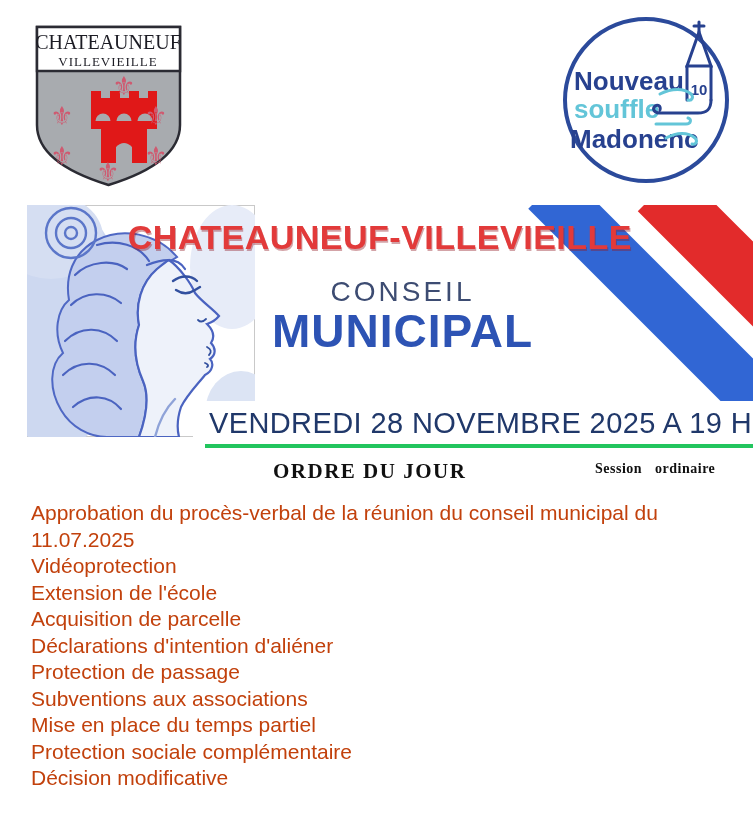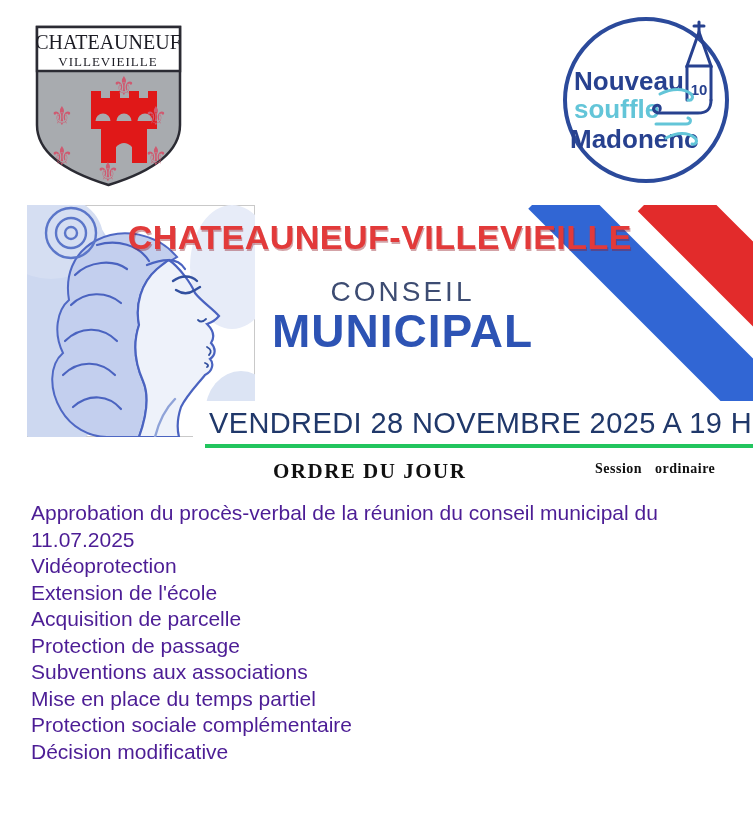--- a/index.html
+++ b/index.html
@@ -20,21 +20,21 @@
       display:flex;align-items:flex-start;justify-content:center;}
   .date-box span{font-size:29px;font-weight:normal;color:#20386a;letter-spacing:.4px;white-space:nowrap;
       padding:6px 4px 4px 4px;border-bottom:4px solid #22c55e;}
 
   
   .ordre{position:absolute;left:256px;top:459px;font-family:"Liberation Serif",serif;
       font-weight:bold;font-size:21px;letter-spacing:1.5px;color:#101010;white-space:nowrap;}
   .session{position:absolute;left:578px;top:461px;font-family:"Liberation Serif",serif;
       font-weight:bold;font-size:14px;letter-spacing:.5px;word-spacing:9px;color:#101010;white-space:nowrap;}
   ul.agenda{position:absolute;left:14px;top:500px;width:716px;margin:0;padding:0;list-style:none;}
-  ul.agenda li{font-size:21px;line-height:26.5px;color:#4c1d95;}
+  ul.agenda li{font-size:21px;line-height:26.5px;color:#c2410c;}
 </style>
 </head>
 <body>
 
 <div class="page">
 
   <svg class="abs" style="left:18px;top:25px;" width="147" height="162" viewBox="0 0 147 162">
     <path d="M2,2 H145 V100 Q145,138 73.5,160 Q2,138 2,100 Z" fill="#a8abaf" stroke="#2b2b33" stroke-width="2.5"></path>
     <rect x="2" y="2" width="143" height="44" fill="#ffffff" stroke="#2b2b33" stroke-width="2.5"></rect>
     <text x="73" y="24" text-anchor="middle" font-family="Liberation Serif, serif" font-size="20" fill="#1c1c24">CHATEAUNEUF</text>
@@ -149,20 +149,21 @@
   </div>
 
   <div class="ordre">ORDRE DU JOUR</div>
   <div class="session">Session ordinaire</div>
 
   <ul class="agenda">
     <li>Approbation du procès-verbal de la réunion du conseil municipal du 11.07.2025</li>
     <li>Vidéoprotection</li>
     <li>Extension de l'école</li>
     <li>Acquisition de parcelle</li>
+    <li>Déclarations d'intention d'aliéner</li>
     <li>Protection de passage</li>
     <li>Subventions aux associations</li>
     <li>Mise en place du temps partiel</li>
     <li>Protection sociale complémentaire</li>
     <li>Décision modificative</li>
   </ul>
 
 </div>
 
 </body></html>

